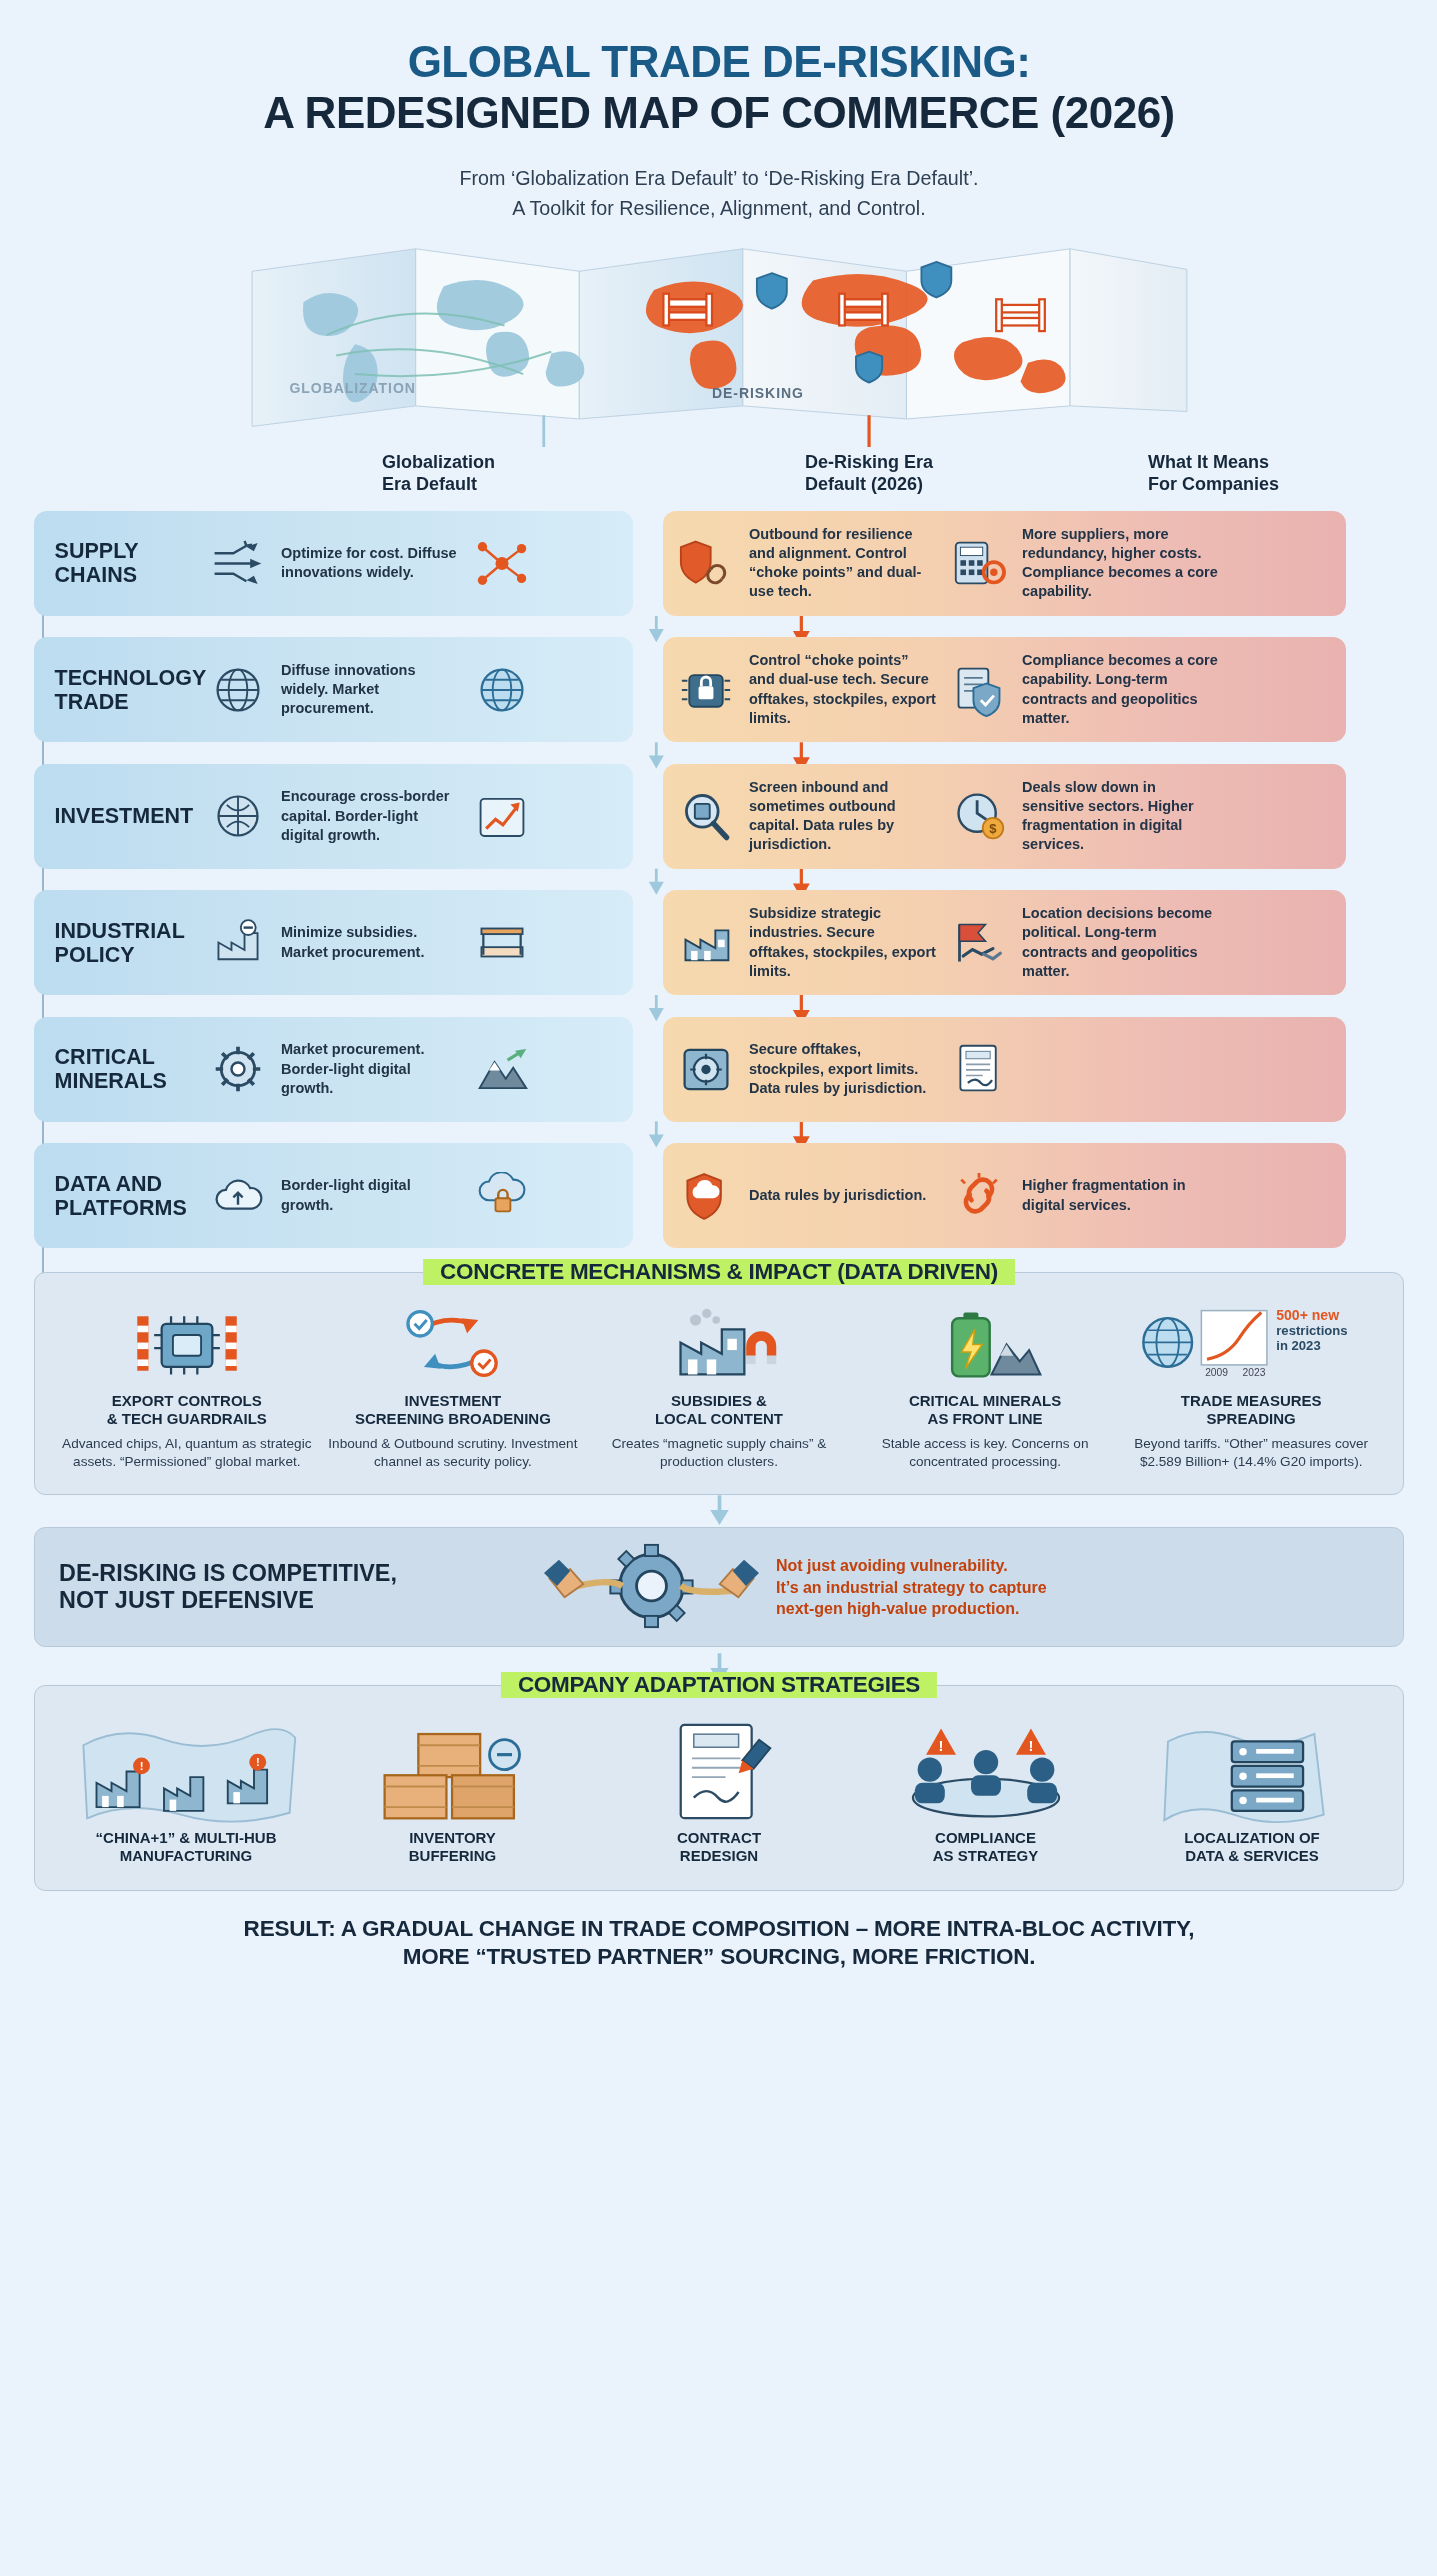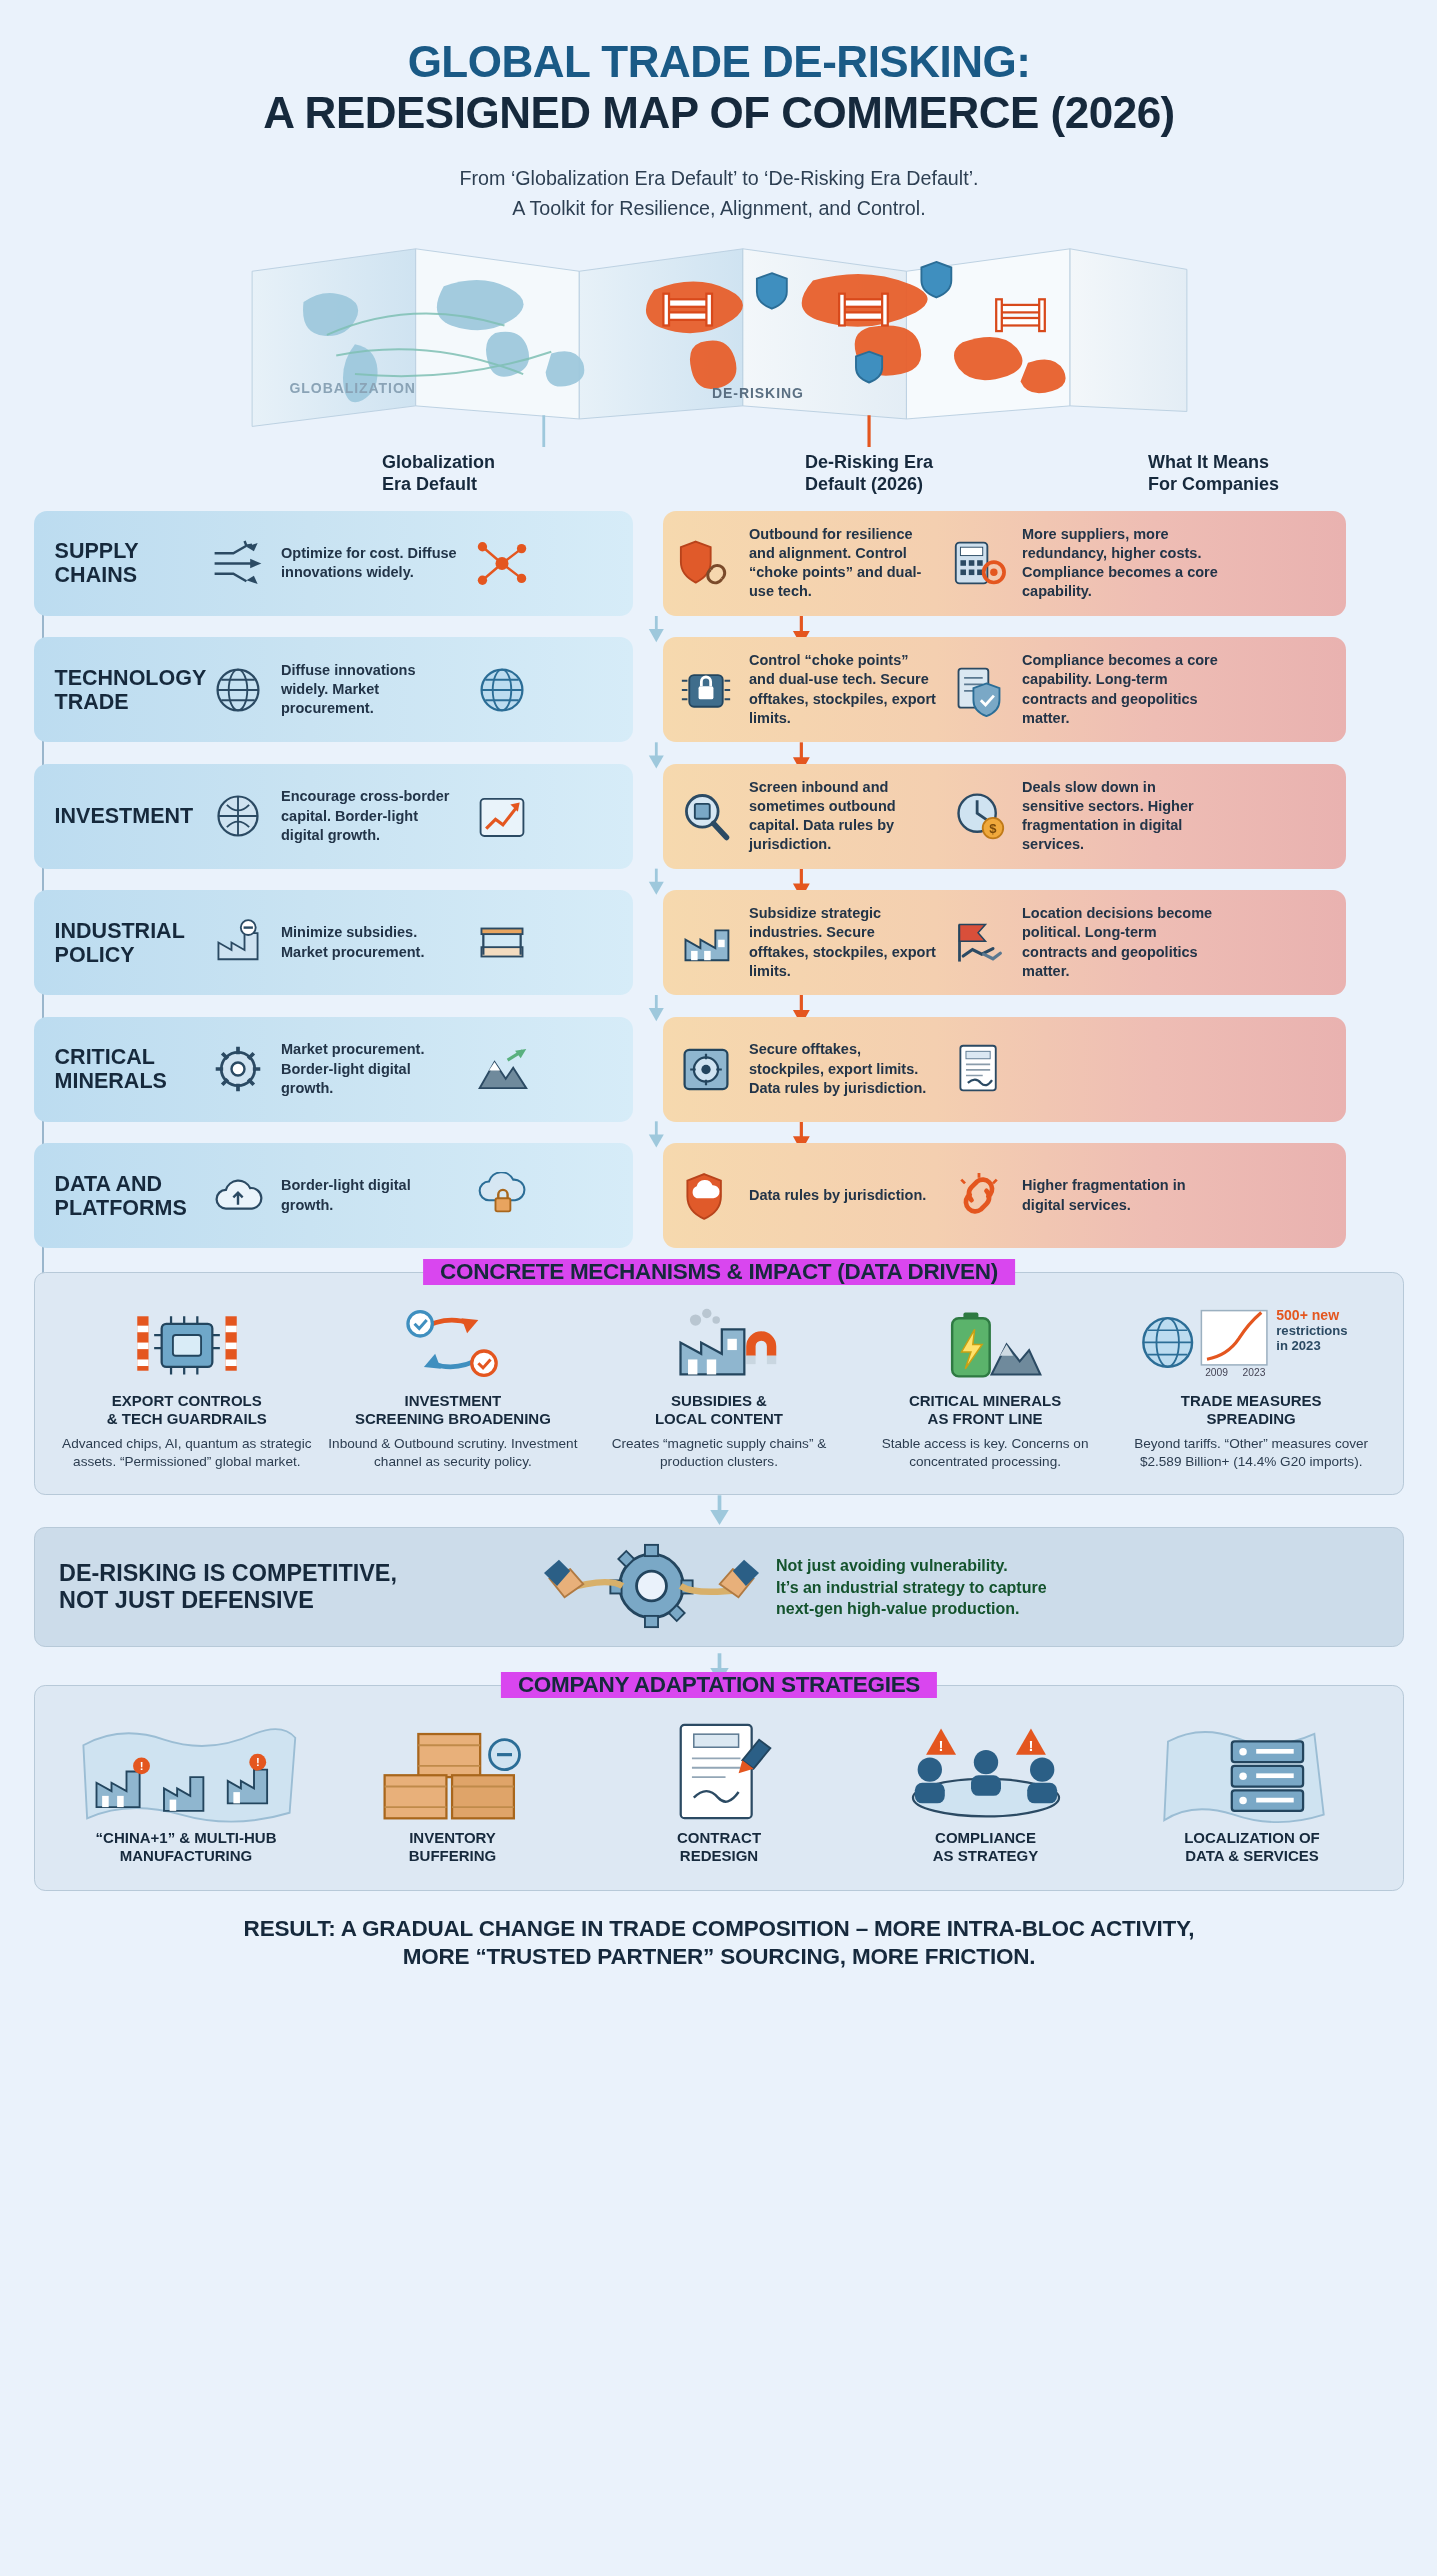--- a/index.html
+++ b/index.html
@@ -73,21 +73,21 @@
     border-bottom:2.3px solid #9ab6cc; border-radius:5.6px 0 0 5.6px;
   }
 
   
   .section {
     position:relative; border:1.4px solid #b7c9d8; border-radius:11.2px;
     background:#dde8f3; margin-top:24px; padding:28px 22.5px 24px;
   }
   .section-title {
     position:absolute; top:-14px; left:50%; transform:translateX(-50%);
-    background:#d946ef; padding:0 17px;
+    background:#bef264; padding:0 17px;
     font-size:22.5px; font-weight:bold; letter-spacing:-0.3px; color:#16293c;
     white-space:nowrap;
   }
   .mech-grid { display:flex; gap:7.5px; }
   .mech { flex:1; text-align:center; }
   .mech-icon { height:81px; display:flex; align-items:flex-end; justify-content:center; }
   .mech-title {
     margin-top:9.4px; font-size:15px; font-weight:bold; color:#16293c; line-height:1.2;
   }
   .mech-body { margin-top:7.5px; font-size:13.6px; line-height:1.3; color:#2c3d50; }
@@ -95,21 +95,21 @@
   
   .band {
     display:flex; align-items:center; gap:17px;
     background:#ccdcea; border:1.4px solid #b7c9d8; border-radius:11.2px;
     margin-top:24px; padding:15px 24px; height:120px;
   }
   .band-left {
     width:468px; font-size:23.4px; font-weight:bold; color:#16293c;
     text-align:left; line-height:1.18;
   }
-  .band-right { flex:1; font-size:16px; font-weight:bold; color:#14532d; line-height:1.35; }
+  .band-right { flex:1; font-size:16px; font-weight:bold; color:#c2410c; line-height:1.35; }
 
   
   .strat-grid { display:flex; gap:9.4px; }
   .strat { flex:1; text-align:center; }
   .strat-icon { height:112px; display:flex; align-items:flex-end; justify-content:center; }
   .strat-title { margin-top:3px; font-size:15px; font-weight:bold; color:#16293c; line-height:1.22; }
 
   .result {
     text-align:center; font-size:22.5px; font-weight:bold; color:#16293c;
     line-height:1.28; margin-top:24px; letter-spacing:-0.2px;

